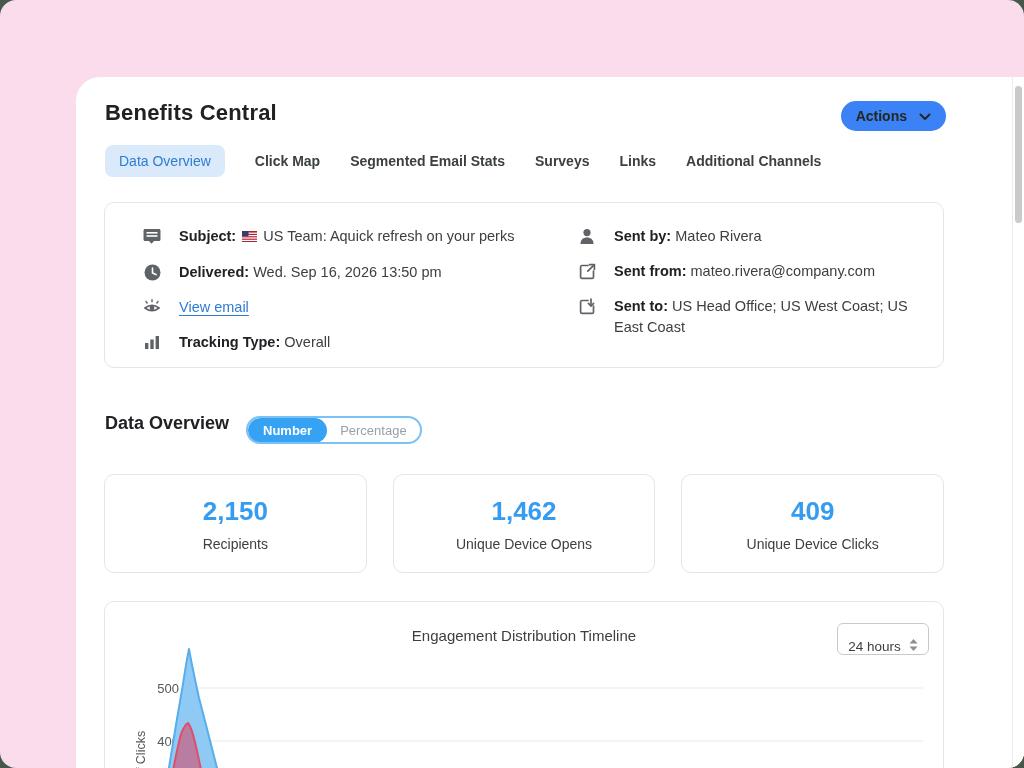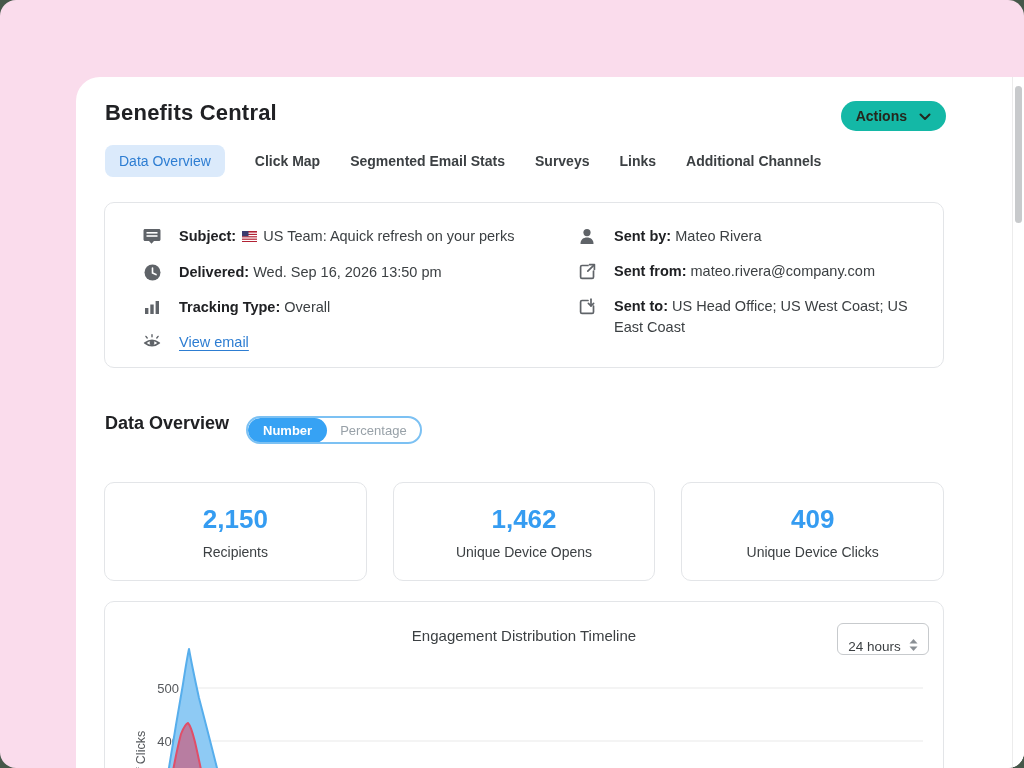--- a/index.html
+++ b/index.html
@@ -2,21 +2,21 @@
 <html><head>
 <meta charset="utf-8">
 <style>
   * { margin:0; padding:0; box-sizing:border-box; }
   html,body { width:1024px; height:768px; background:#46584a; font-family:"Liberation Sans", sans-serif; }
   .viewport { position:relative; width:1024px; height:768px; border-radius:16px; overflow:hidden; background:#fadcec; }
   .card { position:absolute; left:76px; top:77px; right:0; bottom:0; background:#fff; border-top-left-radius:24px; }
 
   .page-title { position:absolute; left:29px; top:23px; font-size:22px; font-weight:600; color:#202124; letter-spacing:.2px; }
 
-  .actions-btn { position:absolute; right:78px; top:24px; height:30px; padding:0 15px; background:#14b8a6; border:none;
+  .actions-btn { position:absolute; right:78px; top:24px; height:30px; padding:0 15px; background:#3b82f6; border:none;
     border-radius:16px; display:flex; align-items:center; gap:12px; font-family:inherit; font-size:14px; font-weight:700; color:#25271d; cursor:pointer; }
 
   .tabs { position:absolute; left:29px; top:68px; display:flex; align-items:center; gap:30px; }
   .tab { font-size:14px; color:#3c4043; padding:8px 0; cursor:pointer; white-space:nowrap;font-weight:bold; }
   .tab.active { background:#dbeafb; color:#2d7dd2; padding:8px 14px; border-radius:8px; font-weight:500; }
 
   .info-panel { position:absolute; left:28px; top:125px; width:840px; height:166px; border:1px solid #e3e5e8; border-radius:10px;
     background:#fff; display:flex; padding:23px 12px 0 37px; }
   .info-col { display:flex; flex-direction:column; gap:14px; }
   .info-col.left { width:435px; }
@@ -28,21 +28,21 @@
   a.view-email { color:#2d7dd2; font-weight:500; text-decoration:underline; text-underline-offset:3px; }
 
   .section-head { position:absolute; left:29px; top:336px; font-size:18px; font-weight:600; color:#202124; }
   .toggle { position:absolute; left:170px; top:339px; height:28px; display:flex; align-items:flex-start; border:2px solid #7cc1f3;
     border-radius:15px; background:#fff; overflow:hidden; cursor:pointer; }
   .toggle .opt { font-size:13px; padding:5px 13px; color:#98a1a8; }
   .toggle .opt.active { background:#36a2f4; color:#fff; font-weight:600; border-radius:13px; padding:5px 15px; }
 
   .stats { position:absolute; left:28px; top:397px; width:840px; display:flex; gap:26px; }
   .stat-card { flex:1; height:99px; border:1px solid #e3e5e8; border-radius:10px; background:#fff; display:flex;
-    flex-direction:column; align-items:center; justify-content:center; gap:9px;margin-top:8px; }
+    flex-direction:column; align-items:center; justify-content:center; gap:9px; }
   .stat-value { font-size:26px; font-weight:600; color:#359cf1; }
   .stat-label { font-size:14px; color:#3c4043; }
 
   .chart-card { position:absolute; left:28px; top:524px; width:840px; height:330px; border:1px solid #e3e5e8; border-radius:10px; background:#fff; }
   .chart-title { text-align:center; margin-top:25px; font-size:15px; color:#3c4043; }
   .range-select { position:absolute; top:21px; right:14px; width:92px; height:32px; border:1px solid #c7cacd; border-radius:6px;
     background:#fff; display:flex; align-items:flex-end; justify-content:center; gap:8px; font-size:13.5px; color:#3c4043; cursor:pointer; }
   .chart-svg { position:absolute; left:0; top:44px; width:840px; height:290px; }
 
   .scrollbar { position:absolute; top:77px; right:0; bottom:0; width:12px; background:#fff; border-left:1px solid #ececec; }
@@ -108,45 +108,45 @@
                 <polyline points="8.5,4 8.5,9 12,10.6" fill="none" stroke="#fff" stroke-width="1.6" stroke-linecap="round"></polyline>
               </svg>
           </span>
           <div>
             <b>Delivered:</b>
             <span>Wed. Sep 16, 2026 13:50 pm</span>
           </div>
         </div>
         <div class="info-row">
           <span class="ic">
-            <svg width="16" height="16" viewBox="0 0 16 16" fill="#5f6368">
-                <rect x="1" y="9" width="3.4" height="6"></rect>
-                <rect x="6.3" y="5.5" width="3.4" height="9.5"></rect>
-                <rect x="11.6" y="2" width="3.4" height="13"></rect>
-              </svg>
-          </span>
-          <div>
-            <b>Tracking Type:</b>
-            <span>Overall</span>
-          </div>
-        </div>
-        <div class="info-row">
-          <span class="ic">
             <svg width="20" height="16" viewBox="0 0 20 16">
                 <path d="M3 9 Q10 3.5 17 9 Q10 14.5 3 9 Z" fill="none" stroke="#5f6368" stroke-width="1.6"></path>
                 <circle cx="10" cy="9" r="2.4" fill="#5f6368"></circle>
                 <g stroke="#5f6368" stroke-width="1.4" stroke-linecap="round">
                   <line x1="10" y1="2.8" x2="10" y2="0.8"></line>
                   <line x1="5.2" y1="4" x2="3.9" y2="2.4"></line>
                   <line x1="14.8" y1="4" x2="16.1" y2="2.4"></line>
                 </g>
               </svg>
           </span>
           <div>
             <a class="view-email" href="#">View email</a>
+          </div>
+        </div>
+        <div class="info-row">
+          <span class="ic">
+            <svg width="16" height="16" viewBox="0 0 16 16" fill="#5f6368">
+                <rect x="1" y="9" width="3.4" height="6"></rect>
+                <rect x="6.3" y="5.5" width="3.4" height="9.5"></rect>
+                <rect x="11.6" y="2" width="3.4" height="13"></rect>
+              </svg>
+          </span>
+          <div>
+            <b>Tracking Type:</b>
+            <span>Overall</span>
           </div>
         </div>
       </div>
       <div class="info-col right">
         <div class="info-row">
           <span class="ic">
             <svg width="16" height="17" viewBox="0 0 16 17" fill="#5f6368">
                 <circle cx="8" cy="4.6" r="3.6"></circle>
                 <path d="M1.5 16 C1.5 11.6 4.4 9.6 8 9.6 C11.6 9.6 14.5 11.6 14.5 16 Z"></path>
               </svg>

